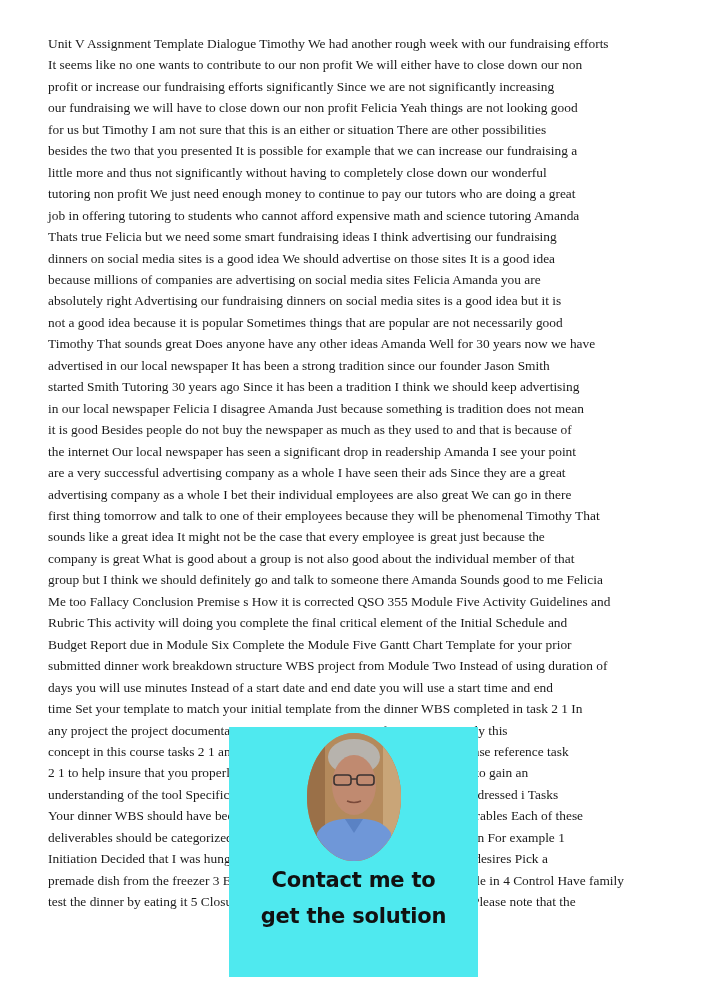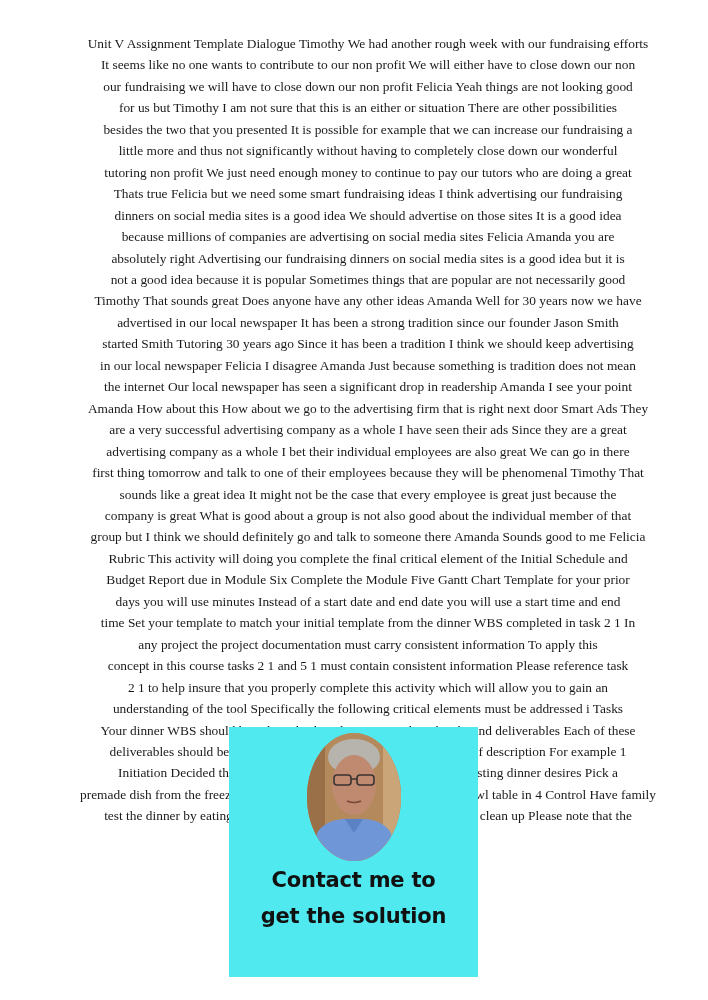--- a/index.html
+++ b/index.html
@@ -28,21 +28,20 @@
       margin: 0;
       padding: 0;
     }
     .line {
       display: block;
       font-family: "Liberation Serif", serif;
       font-size: 13.4px;
       line-height: 21.45px;
       color: #1a1a1a;
       white-space: nowrap;
-      text-align: center;
     }
     .promo {
       position: absolute;
       left: 229px;
       top: 727px;
       width: 249px;
       height: 250px;
       background: #4fe9ef;
       overflow: hidden;
     }
@@ -82,44 +81,48 @@
       margin-top: 44px;
     }
   </style>
 </head>
 <body>
 
 <div class="page">
   <div class="text-block">
     <span class="line">Unit V Assignment Template Dialogue Timothy We had another rough week with our fundraising efforts</span>
     <span class="line">It seems like no one wants to contribute to our non profit We will either have to close down our non</span>
+    <span class="line">profit or increase our fundraising efforts significantly Since we are not significantly increasing</span>
     <span class="line">our fundraising we will have to close down our non profit Felicia Yeah things are not looking good</span>
     <span class="line">for us but Timothy I am not sure that this is an either or situation There are other possibilities</span>
     <span class="line">besides the two that you presented It is possible for example that we can increase our fundraising a</span>
     <span class="line">little more and thus not significantly without having to completely close down our wonderful</span>
     <span class="line">tutoring non profit We just need enough money to continue to pay our tutors who are doing a great</span>
+    <span class="line">job in offering tutoring to students who cannot afford expensive math and science tutoring Amanda</span>
     <span class="line">Thats true Felicia but we need some smart fundraising ideas I think advertising our fundraising</span>
     <span class="line">dinners on social media sites is a good idea We should advertise on those sites It is a good idea</span>
     <span class="line">because millions of companies are advertising on social media sites Felicia Amanda you are</span>
     <span class="line">absolutely right Advertising our fundraising dinners on social media sites is a good idea but it is</span>
     <span class="line">not a good idea because it is popular Sometimes things that are popular are not necessarily good</span>
     <span class="line">Timothy That sounds great Does anyone have any other ideas Amanda Well for 30 years now we have</span>
     <span class="line">advertised in our local newspaper It has been a strong tradition since our founder Jason Smith</span>
     <span class="line">started Smith Tutoring 30 years ago Since it has been a tradition I think we should keep advertising</span>
     <span class="line">in our local newspaper Felicia I disagree Amanda Just because something is tradition does not mean</span>
+    <span class="line">it is good Besides people do not buy the newspaper as much as they used to and that is because of</span>
     <span class="line">the internet Our local newspaper has seen a significant drop in readership Amanda I see your point</span>
-    <span class="line">Amanda How about this How about we go to the advertising firm that is right next door Smart Ads They</span>
     <span class="line">are a very successful advertising company as a whole I have seen their ads Since they are a great</span>
     <span class="line">advertising company as a whole I bet their individual employees are also great We can go in there</span>
     <span class="line">first thing tomorrow and talk to one of their employees because they will be phenomenal Timothy That</span>
     <span class="line">sounds like a great idea It might not be the case that every employee is great just because the</span>
     <span class="line">company is great What is good about a group is not also good about the individual member of that</span>
     <span class="line">group but I think we should definitely go and talk to someone there Amanda Sounds good to me Felicia</span>
+    <span class="line">Me too Fallacy Conclusion Premise s How it is corrected QSO 355 Module Five Activity Guidelines and</span>
     <span class="line">Rubric This activity will doing you complete the final critical element of the Initial Schedule and</span>
     <span class="line">Budget Report due in Module Six Complete the Module Five Gantt Chart Template for your prior</span>
+    <span class="line">submitted dinner work breakdown structure WBS project from Module Two Instead of using duration of</span>
     <span class="line">days you will use minutes Instead of a start date and end date you will use a start time and end</span>
     <span class="line">time Set your template to match your initial template from the dinner WBS completed in task 2 1 In</span>
     <span class="line">any project the project documentation must carry consistent information To apply this</span>
     <span class="line">concept in this course tasks 2 1 and 5 1 must contain consistent information Please reference task</span>
     <span class="line">2 1 to help insure that you properly complete this activity which will allow you to gain an</span>
     <span class="line">understanding of the tool Specifically the following critical elements must be addressed i Tasks</span>
     <span class="line">Your dinner WBS should have been broken down into tasks subtasks and deliverables Each of these</span>
     <span class="line">deliverables should be categorized into the project phases with a brief description For example 1</span>
     <span class="line">Initiation Decided that I was hungry 2 Planning Considered my existing dinner desires Pick a</span>
     <span class="line">premade dish from the freezer 3 Execution Put the premade dish in the bowl table in 4 Control Have family</span>

